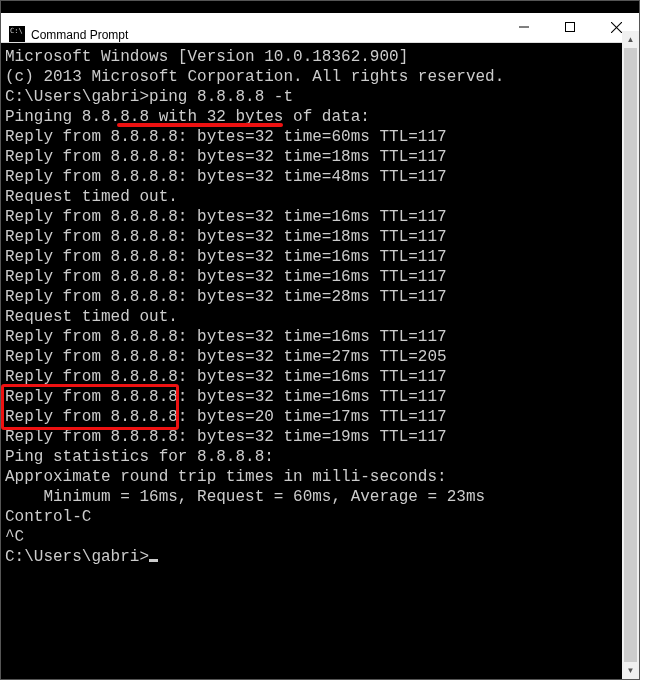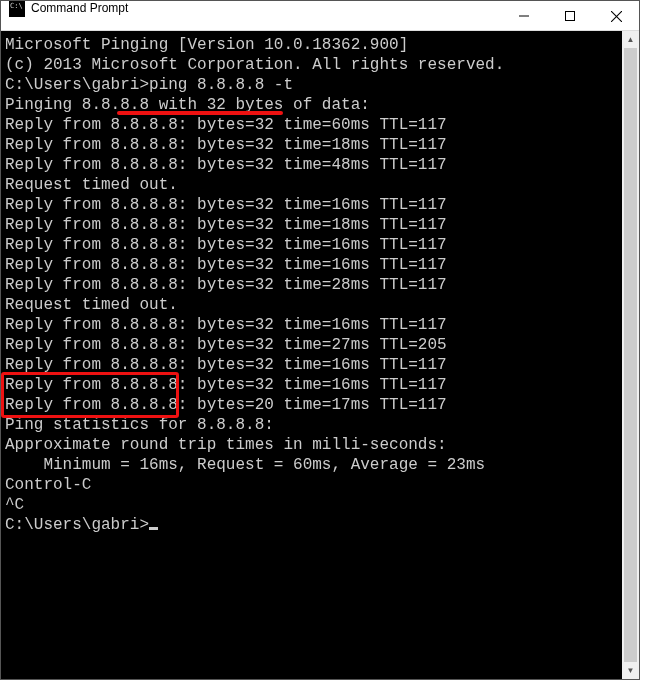--- a/index.html
+++ b/index.html
@@ -16,23 +16,24 @@
       background: #000;
       border: 1px solid #555;
       display: flex;
       flex-direction: column;
       position: relative;
     }
     .titlebar {
       height: 30px;
       background: #fff;
       display: flex;
-      align-items: flex-start;
+      align-items: flex-end;
       border-bottom: 1px solid #ddd;
       user-select: none;
+      margin-top: 12px;
     }
     .titlebar-icon {
       width: 16px;
       height: 16px;
       margin: 0 6px 0 8px;
       background: #000;
       position: relative;
     }
     .titlebar-icon::after {
       content: "C:\\";
@@ -135,41 +136,42 @@
     </div>
     <div class="tb-btn close">
       <svg viewBox="0 0 10 10">
           <line x1="0" y1="0" x2="10" y2="10" stroke="#000" stroke-width="1"></line>
           <line x1="10" y1="0" x2="0" y2="10" stroke="#000" stroke-width="1"></line>
         </svg>
     </div>
   </div>
 
   <div class="terminal">
-    <div class="line">Microsoft Pinging [Version 10.0.18362.900]</div>
+    <div class="line">Microsoft Windows [Version 10.0.18362.900]</div>
     <div class="line">(c) 2013 Microsoft Corporation. All rights reserved.</div>
     <div class="line"></div>
     <div class="line"><span>C:\Users\gabri&gt;</span><span>ping 8.8.8.8 -t</span></div>
     <div class="line"></div>
     <div class="line">Pinging 8.8.8.8 with 32 bytes of data:</div>
     <div class="line">Reply from 8.8.8.8: bytes=32 time=60ms TTL=117</div>
     <div class="line">Reply from 8.8.8.8: bytes=32 time=18ms TTL=117</div>
     <div class="line">Reply from 8.8.8.8: bytes=32 time=48ms TTL=117</div>
     <div class="line">Request timed out.</div>
     <div class="line">Reply from 8.8.8.8: bytes=32 time=16ms TTL=117</div>
     <div class="line">Reply from 8.8.8.8: bytes=32 time=18ms TTL=117</div>
     <div class="line">Reply from 8.8.8.8: bytes=32 time=16ms TTL=117</div>
     <div class="line">Reply from 8.8.8.8: bytes=32 time=16ms TTL=117</div>
     <div class="line">Reply from 8.8.8.8: bytes=32 time=28ms TTL=117</div>
     <div class="line">Request timed out.</div>
     <div class="line">Reply from 8.8.8.8: bytes=32 time=16ms TTL=117</div>
     <div class="line">Reply from 8.8.8.8: bytes=32 time=27ms TTL=205</div>
     <div class="line">Reply from 8.8.8.8: bytes=32 time=16ms TTL=117</div>
     <div class="line">Reply from 8.8.8.8: bytes=32 time=16ms TTL=117</div>
     <div class="line">Reply from 8.8.8.8: bytes=20 time=17ms TTL=117</div>
+    <div class="line">Reply from 8.8.8.8: bytes=32 time=19ms TTL=117</div>
     <div class="line"></div>
     <div class="line">Ping statistics for 8.8.8.8:</div>
     <div class="line">Approximate round trip times in milli-seconds:</div>
     <div class="line">    Minimum = 16ms, Request = 60ms, Average = 23ms</div>
     <div class="line">Control-C</div>
     <div class="line">^C</div>
     <div class="line"><span>C:\Users\gabri&gt;</span><span class="cursor"></span></div>
 
     <div class="underline-annot" style="left:116px; top:80px; width:166px;"></div>
     <div class="box-annot" style="left:0px; top:341px; width:178px; height:46px;"></div>

